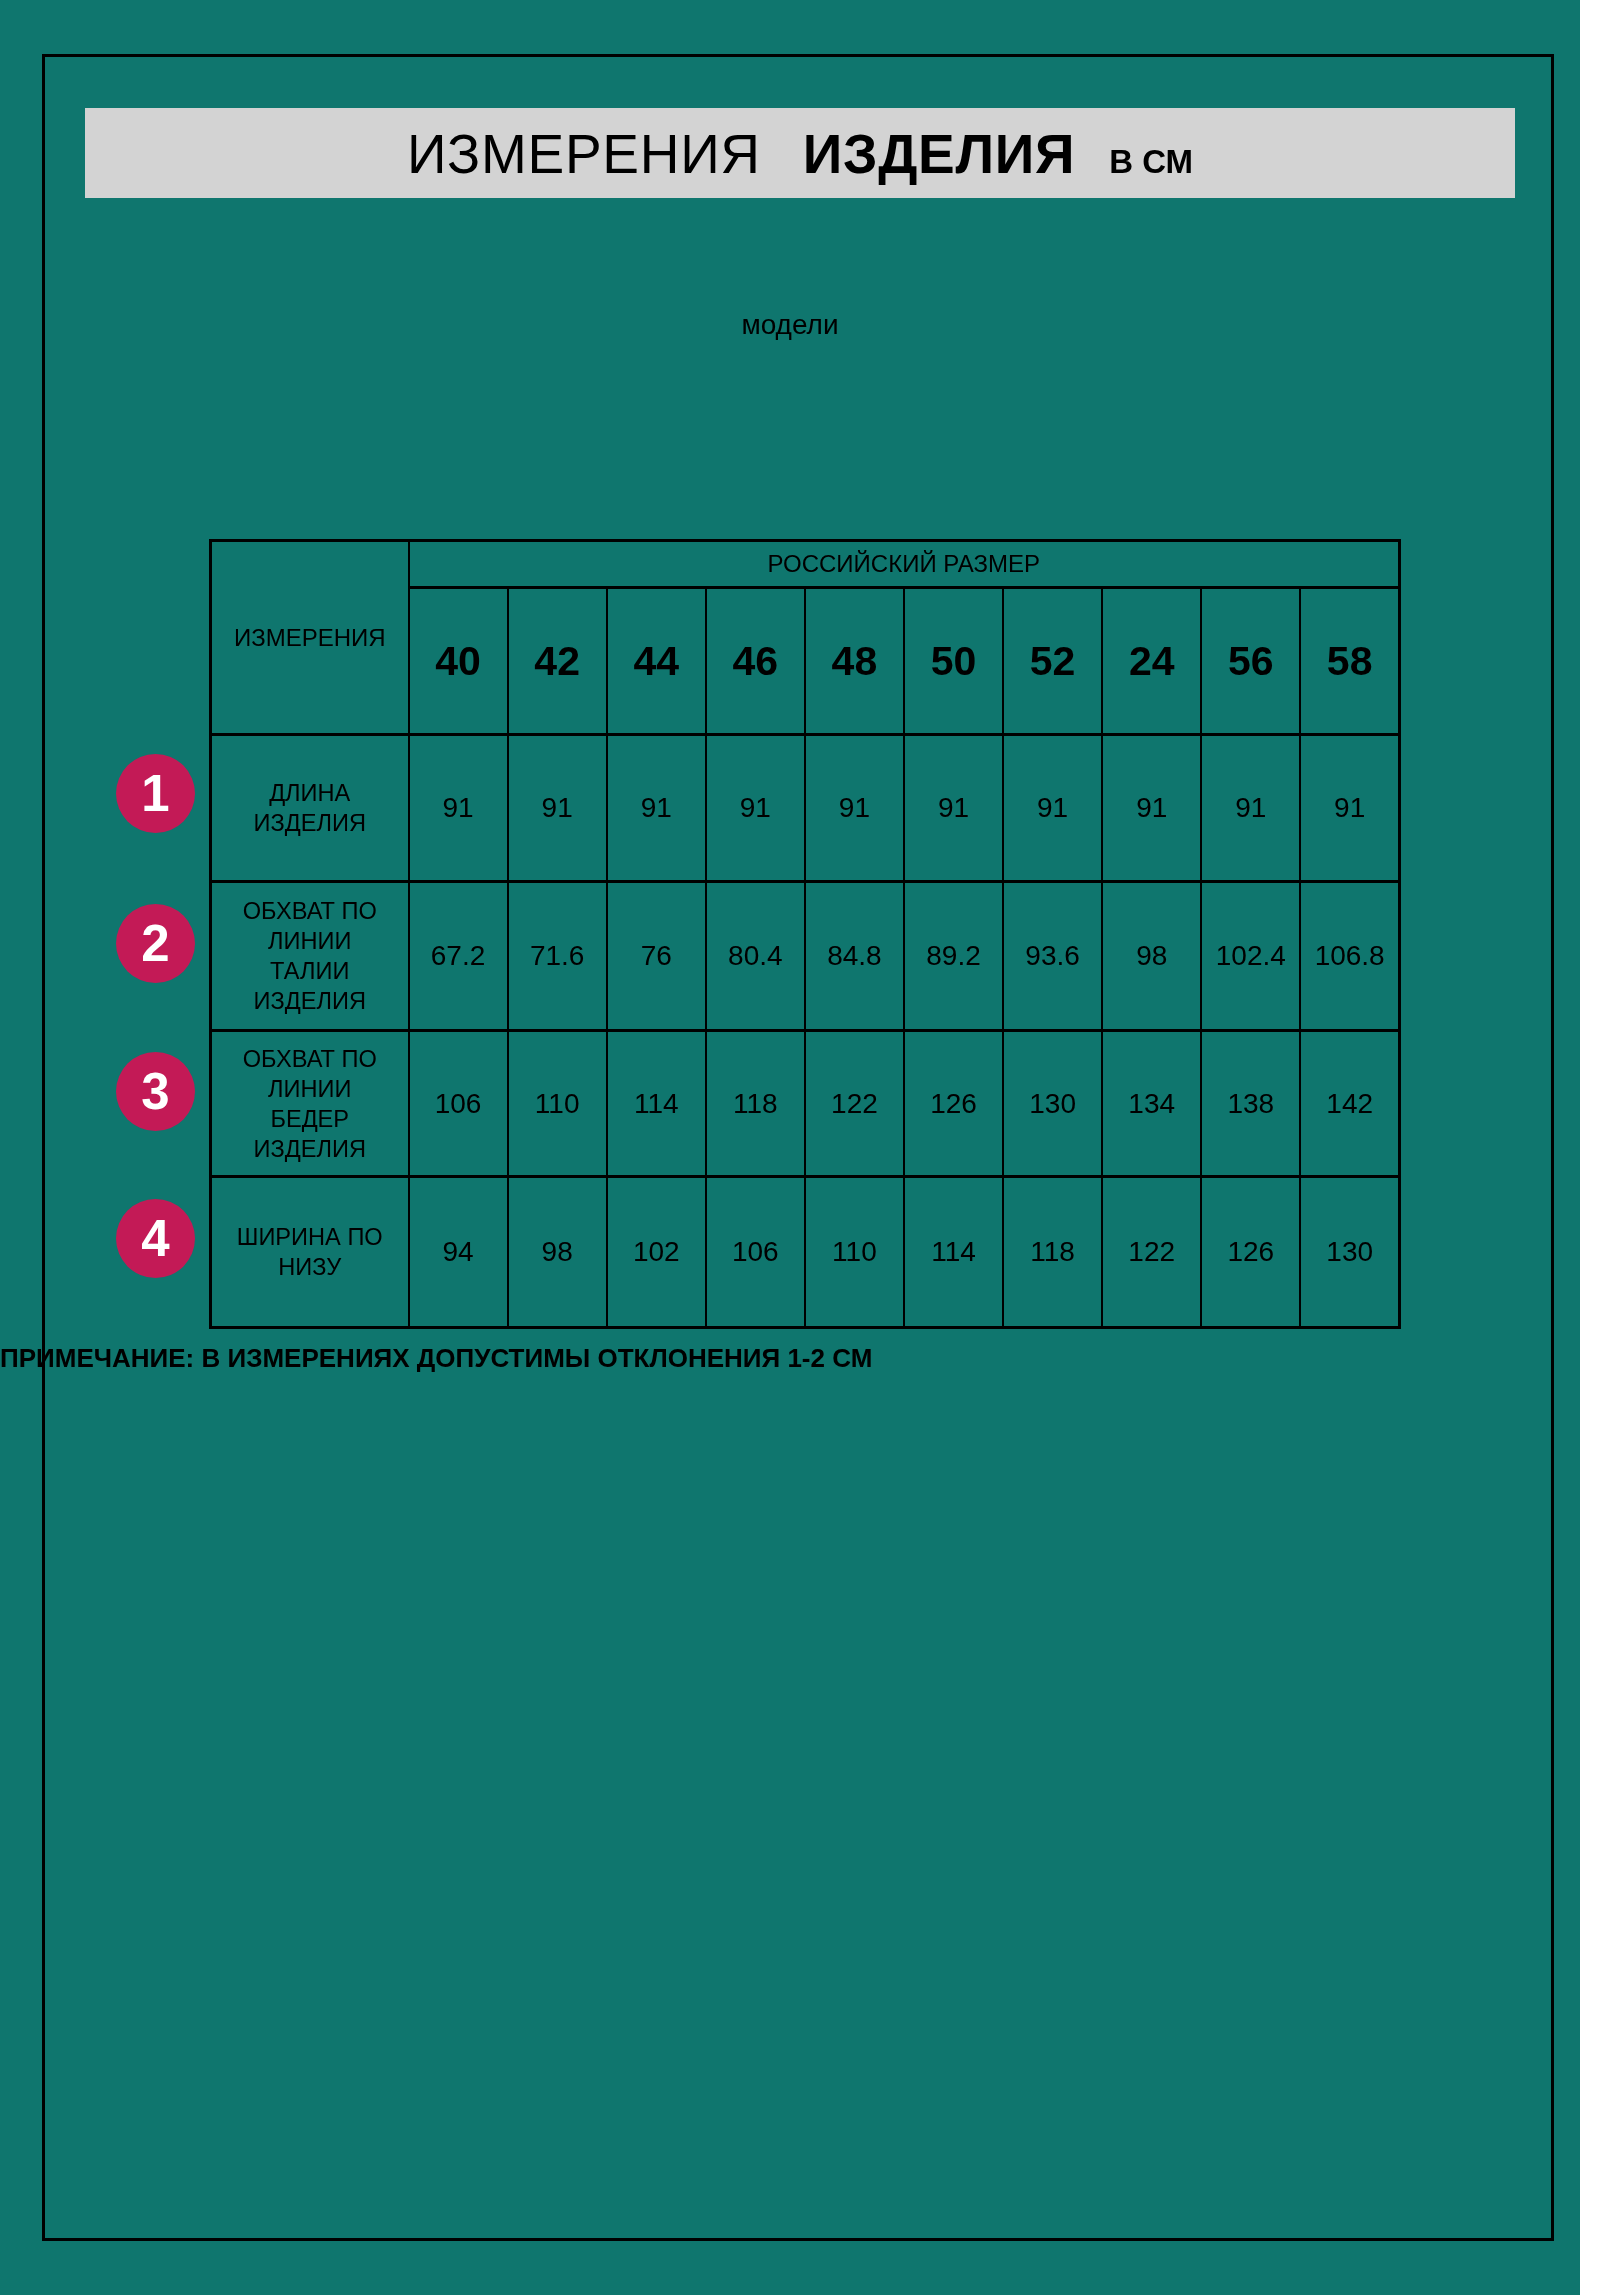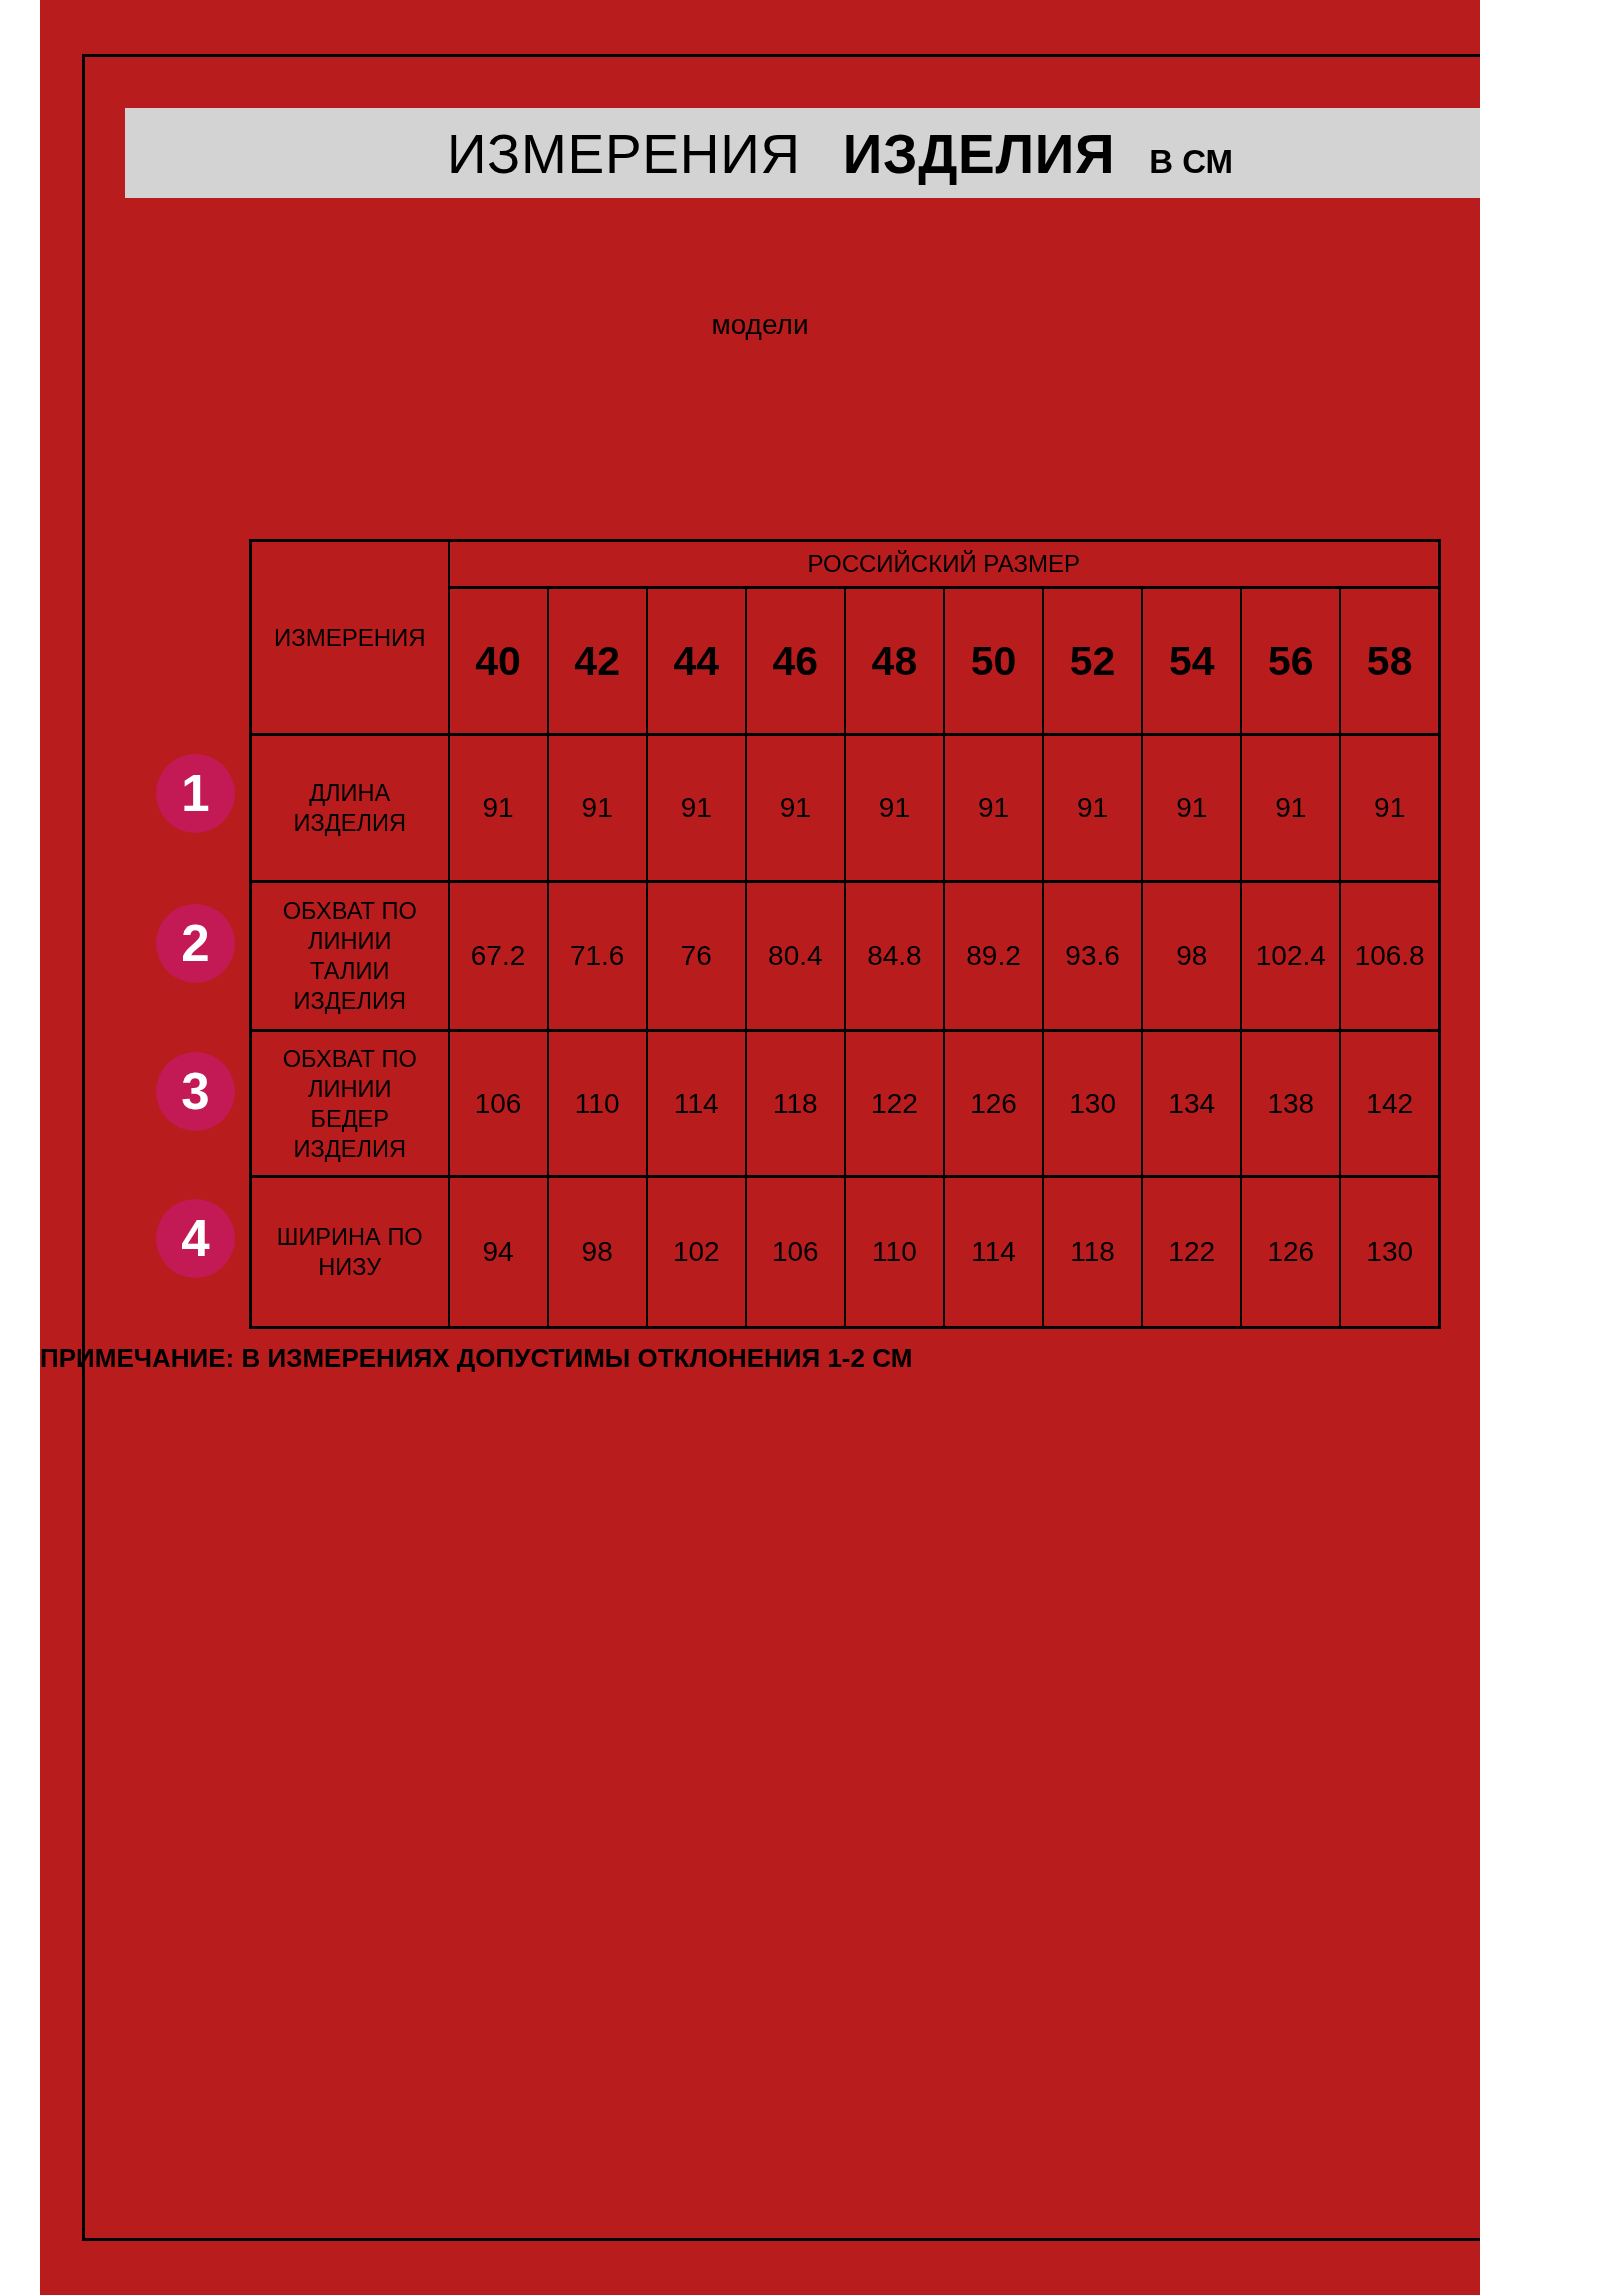--- a/index.html
+++ b/index.html
@@ -4,25 +4,24 @@
 <style>
   html, body {
     margin: 0;
     padding: 0;
     background: #ffffff;
     font-family: "Liberation Sans", sans-serif;
     color: #000000;
   }
   #canvas {
     position: relative;
-    width: 1440px;
+    width: 1580px;
     height: 2295px;
-    background: #b91c1c;
+    background: #0f766e;
     overflow: hidden;
-    margin-left: 40px;
   }
   
   .page-frame {
     position: absolute;
     left: 42px;
     top: 54px;
     width: 1506px;
     height: 2181px;
     border: 3.9px solid #000000;
   }
@@ -191,21 +190,21 @@
         <td class="group-head" colspan="10">РОССИЙСКИЙ РАЗМЕР</td>
       </tr>
       <tr class="sizes-row">
         <td class="size-head">40</td>
         <td class="size-head">42</td>
         <td class="size-head">44</td>
         <td class="size-head">46</td>
         <td class="size-head">48</td>
         <td class="size-head">50</td>
         <td class="size-head">52</td>
-        <td class="size-head">54</td>
+        <td class="size-head">24</td>
         <td class="size-head">56</td>
         <td class="size-head">58</td>
       </tr>
 
       <tr class="data-row r1">
         <td class="label-cell">
           <div>ДЛИНА</div>
           <div>ИЗДЕЛИЯ</div>
         </td>
         <td class="val">91</td>

